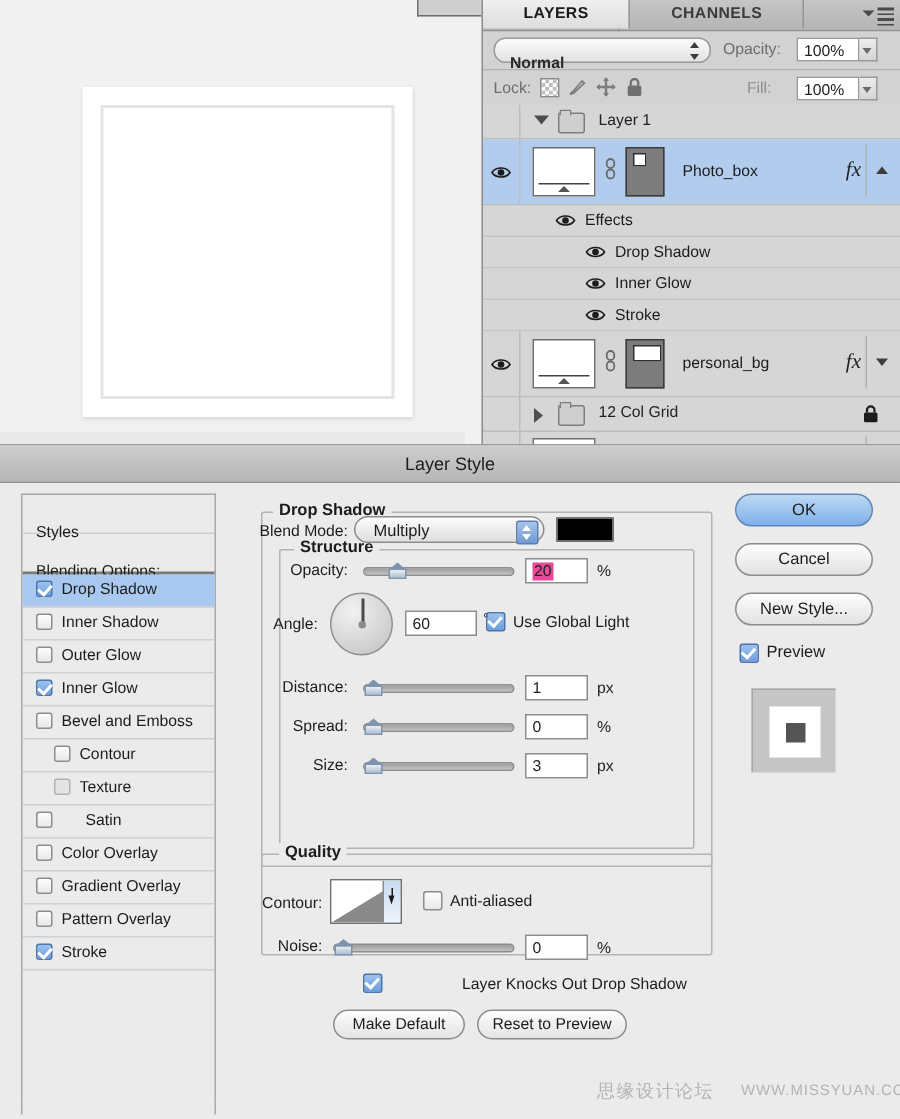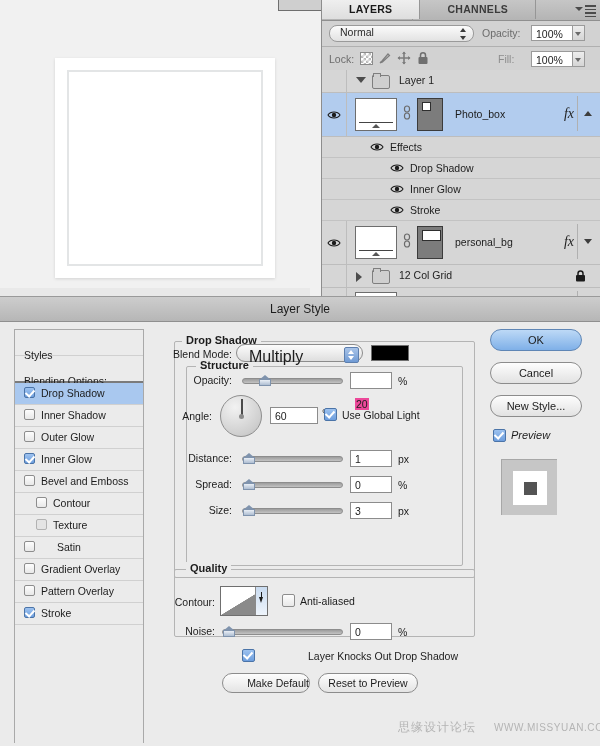--- a/index.html
+++ b/index.html
@@ -31,21 +31,21 @@
   #panel-menu-icon{position:absolute;right:4px;top:4px;width:20px;height:12px;}
   #panel-menu-icon .bars{position:absolute;right:0;top:1px;width:11px;}
   #panel-menu-icon .bars i{display:block;height:1.5px;background:#4b4b4b;margin-bottom:2px;}
   #panel-menu-icon .caret{position:absolute;right:13px;top:3px;width:0;height:0;
       border-left:4px solid transparent;border-right:4px solid transparent;border-top:4px solid #4b4b4b;}
 
   #blendrow{height:25px;background:#d2d2d2;border-bottom:1px solid #b0b0b0;position:relative;}
   #blend-select{position:absolute;left:7px;top:4px;width:145px;height:17px;
       background:linear-gradient(#fbfbfb,#e2e2e2);border:1px solid #9a9a9a;border-radius:8px;
       box-sizing:border-box;}
-  #blend-select-label{position:absolute;left:10px;top:0;font-size:10.5px;color:#2a2a2a;}
+  #blend-select-label{position:absolute;left:10px;top:10px;font-size:10.5px;color:#2a2a2a;font-weight:bold;}
   #blend-stepper{position:absolute;right:4px;top:2px;width:11px;height:12px;}
   #blend-stepper .up,#blend-stepper .dn{position:absolute;left:2px;width:0;height:0;
       border-left:3.5px solid transparent;border-right:3.5px solid transparent;}
   #blend-stepper .up{top:0;border-bottom:4px solid #3b3b3b;}
   #blend-stepper .dn{bottom:0;border-top:4px solid #3b3b3b;}
   #opacity-label{position:absolute;left:160px;top:6px;font-size:10.5px;color:#6c6c6c;}
   #opacity-field{position:absolute;left:209px;top:4px;width:42px;height:16px;background:#fff;
       border:1px solid #9a9a9a;box-sizing:border-box;}
   #opacity-value{position:absolute;left:4px;top:2px;font-size:10.5px;color:#222;}
   #opacity-arrow{position:absolute;left:251px;top:4px;width:12px;height:16px;
@@ -151,26 +151,26 @@
   .flabel{position:absolute;font-size:10.5px;color:#1c1c1c;text-align:right;}
   .slider{position:absolute;height:6px;background:linear-gradient(#9c9c9c,#c3c3c3);
       border:1px solid #8d8d8d;border-radius:3px;box-sizing:border-box;}
   .thumbh{position:absolute;width:12px;height:12px;top:-4px;}
   .thumbh .cap{position:absolute;left:0;top:0;width:0;height:0;
       border-left:6px solid transparent;border-right:6px solid transparent;border-bottom:5px solid #7f93ad;}
   .thumbh .body{position:absolute;left:0;top:4px;width:12px;height:7px;
       background:linear-gradient(#e9eef5,#aebed2);border:1px solid #7f93ad;box-sizing:border-box;}
   .nfield{position:absolute;height:17px;background:#fff;border:1px solid #8c8c8c;box-sizing:border-box;}
   .nfield span{position:absolute;left:4px;top:2px;font-size:10.5px;color:#1c1c1c;}
-  .nfield span.hl{background:#ec4899;padding:0 1px;margin-top:23px;}
+  .nfield span.hl{background:#ec4899;padding:0 1px;}
   .unit{position:absolute;font-size:10.5px;color:#1c1c1c;}
 
   #blend-mode-select{position:absolute;left:76px;top:15px;width:127px;height:18px;
       background:linear-gradient(#fcfcfc,#dedede);border:1px solid #8c8c8c;border-radius:9px;box-sizing:border-box;}
-  #blend-mode-label{position:absolute;left:12px;top:3px;font-size:16px;color:#1c1c1c;}
+  #blend-mode-label{position:absolute;left:12px;top:3px;font-size:11px;color:#1c1c1c;}
   #blend-mode-stepper{position:absolute;right:3px;top:2px;width:13px;height:14px;
       background:linear-gradient(#a9c4e8,#6f9ad4);border:1px solid #5d7fae;border-radius:2px;}
   #blend-mode-stepper .u,#blend-mode-stepper .d{position:absolute;left:3px;width:0;height:0;
       border-left:3.5px solid transparent;border-right:3.5px solid transparent;}
   #blend-mode-stepper .u{top:2px;border-bottom:4px solid #fff;}
   #blend-mode-stepper .d{bottom:2px;border-top:4px solid #fff;}
   #shadow-color-swatch{position:absolute;left:211px;top:16px;width:38px;height:16px;background:#000;
       border:1px solid #6f6f6f;box-sizing:border-box;}
 
   #angle-dial{position:absolute;left:60px;top:66px;width:42px;height:42px;border-radius:50%;
@@ -191,30 +191,30 @@
       border-left:2.5px solid transparent;border-right:2.5px solid transparent;border-top:6px solid #1c1c1c;}
   #contour-swatch .drop .stem{position:absolute;left:4.5px;top:5px;width:1.5px;height:6px;background:#1c1c1c;}
   #anti-aliased-cb{position:absolute;left:122px;top:25px;width:13px;height:13px;}
   #anti-aliased-label{position:absolute;left:140px;top:26px;font-size:10.5px;color:#1c1c1c;}
 
   #knockout-cb{position:absolute;left:82px;top:320px;width:13px;height:13px;}
   #knockout-label{position:absolute;left:100px;top:321px;font-size:10.5px;color:#1c1c1c;margin-left:48px;}
   .pillbtn{position:absolute;height:20px;background:linear-gradient(#fdfdfd,#e4e4e4);
       border:1px solid #8c8c8c;border-radius:10px;box-sizing:border-box;text-align:center;}
   .pillbtn span{line-height:19px;font-size:10.5px;color:#1c1c1c;}
-  #make-default-btn{left:62px;top:344px;width:88px;text-align:right;}
+  #make-default-btn{left:62px;top:344px;width:88px;}
   #reset-default-btn{left:158px;top:344px;width:100px;}
 
   #right-col{position:absolute;left:490px;top:32px;width:100px;}
   .bigbtn{position:relative;width:92px;height:22px;margin-bottom:11px;border-radius:11px;
       border:1px solid #8c8c8c;box-sizing:border-box;text-align:center;
       background:linear-gradient(#fdfdfd,#e2e2e2);}
   .bigbtn span{line-height:21px;font-size:11px;color:#1c1c1c;}
   #ok-button{background:linear-gradient(#bdd9f6,#7fb0e8);border-color:#5f86b5;}
-  #preview-row{position:relative;height:18px;margin-top:2px;font-style:italic;}
+  #preview-row{position:relative;height:18px;margin-top:2px;}
   #preview-cb{position:absolute;left:3px;top:1px;width:13px;height:13px;}
   #preview-label{position:absolute;left:21px;top:1px;font-size:11px;color:#1c1c1c;}
   #preview-thumb{position:absolute;left:11px;top:130px;width:56px;height:56px;background:#c6c6c6;
       border-top:1px solid #a7a7a7;border-left:1px solid #a7a7a7;box-sizing:border-box;}
   #preview-thumb .white{position:absolute;left:11px;top:11px;width:34px;height:34px;background:#fff;}
   #preview-thumb .dark{position:absolute;left:22px;top:22px;width:13px;height:13px;background:#545454;}
 
   #watermark{position:absolute;left:398px;top:719px;width:200px;height:20px;}
   #watermark-cn{position:absolute;left:0;top:0;font-size:12px;color:#b4b4b4;letter-spacing:1px;}
   #watermark-url{position:absolute;left:96px;top:3px;font-size:10px;color:#b4b4b4;letter-spacing:.6px;}
@@ -478,20 +478,24 @@
     <div class="srow">
       <i class="cbx dim" style="left:21px"></i>
       <span class="stext" style="left:38px">Texture</span>
     </div>
     <div class="srow">
       <i class="cbx" style="left:9px"></i>
       <span class="stext" style="left:42px">Satin</span>
     </div>
     <div class="srow">
       <i class="cbx" style="left:9px"></i>
+      <span class="stext" style="left:26px">Color Overlay</span>
+    </div>
+    <div class="srow">
+      <i class="cbx" style="left:9px"></i>
       <span class="stext" style="left:26px">Gradient Overlay</span>
     </div>
     <div class="srow">
       <i class="cbx" style="left:9px"></i>
       <span class="stext" style="left:26px">Pattern Overlay</span>
     </div>
     <div class="srow">
       <i class="cbx on" style="left:9px"></i>
       <span class="stext" style="left:26px">Stroke</span>
     </div>

